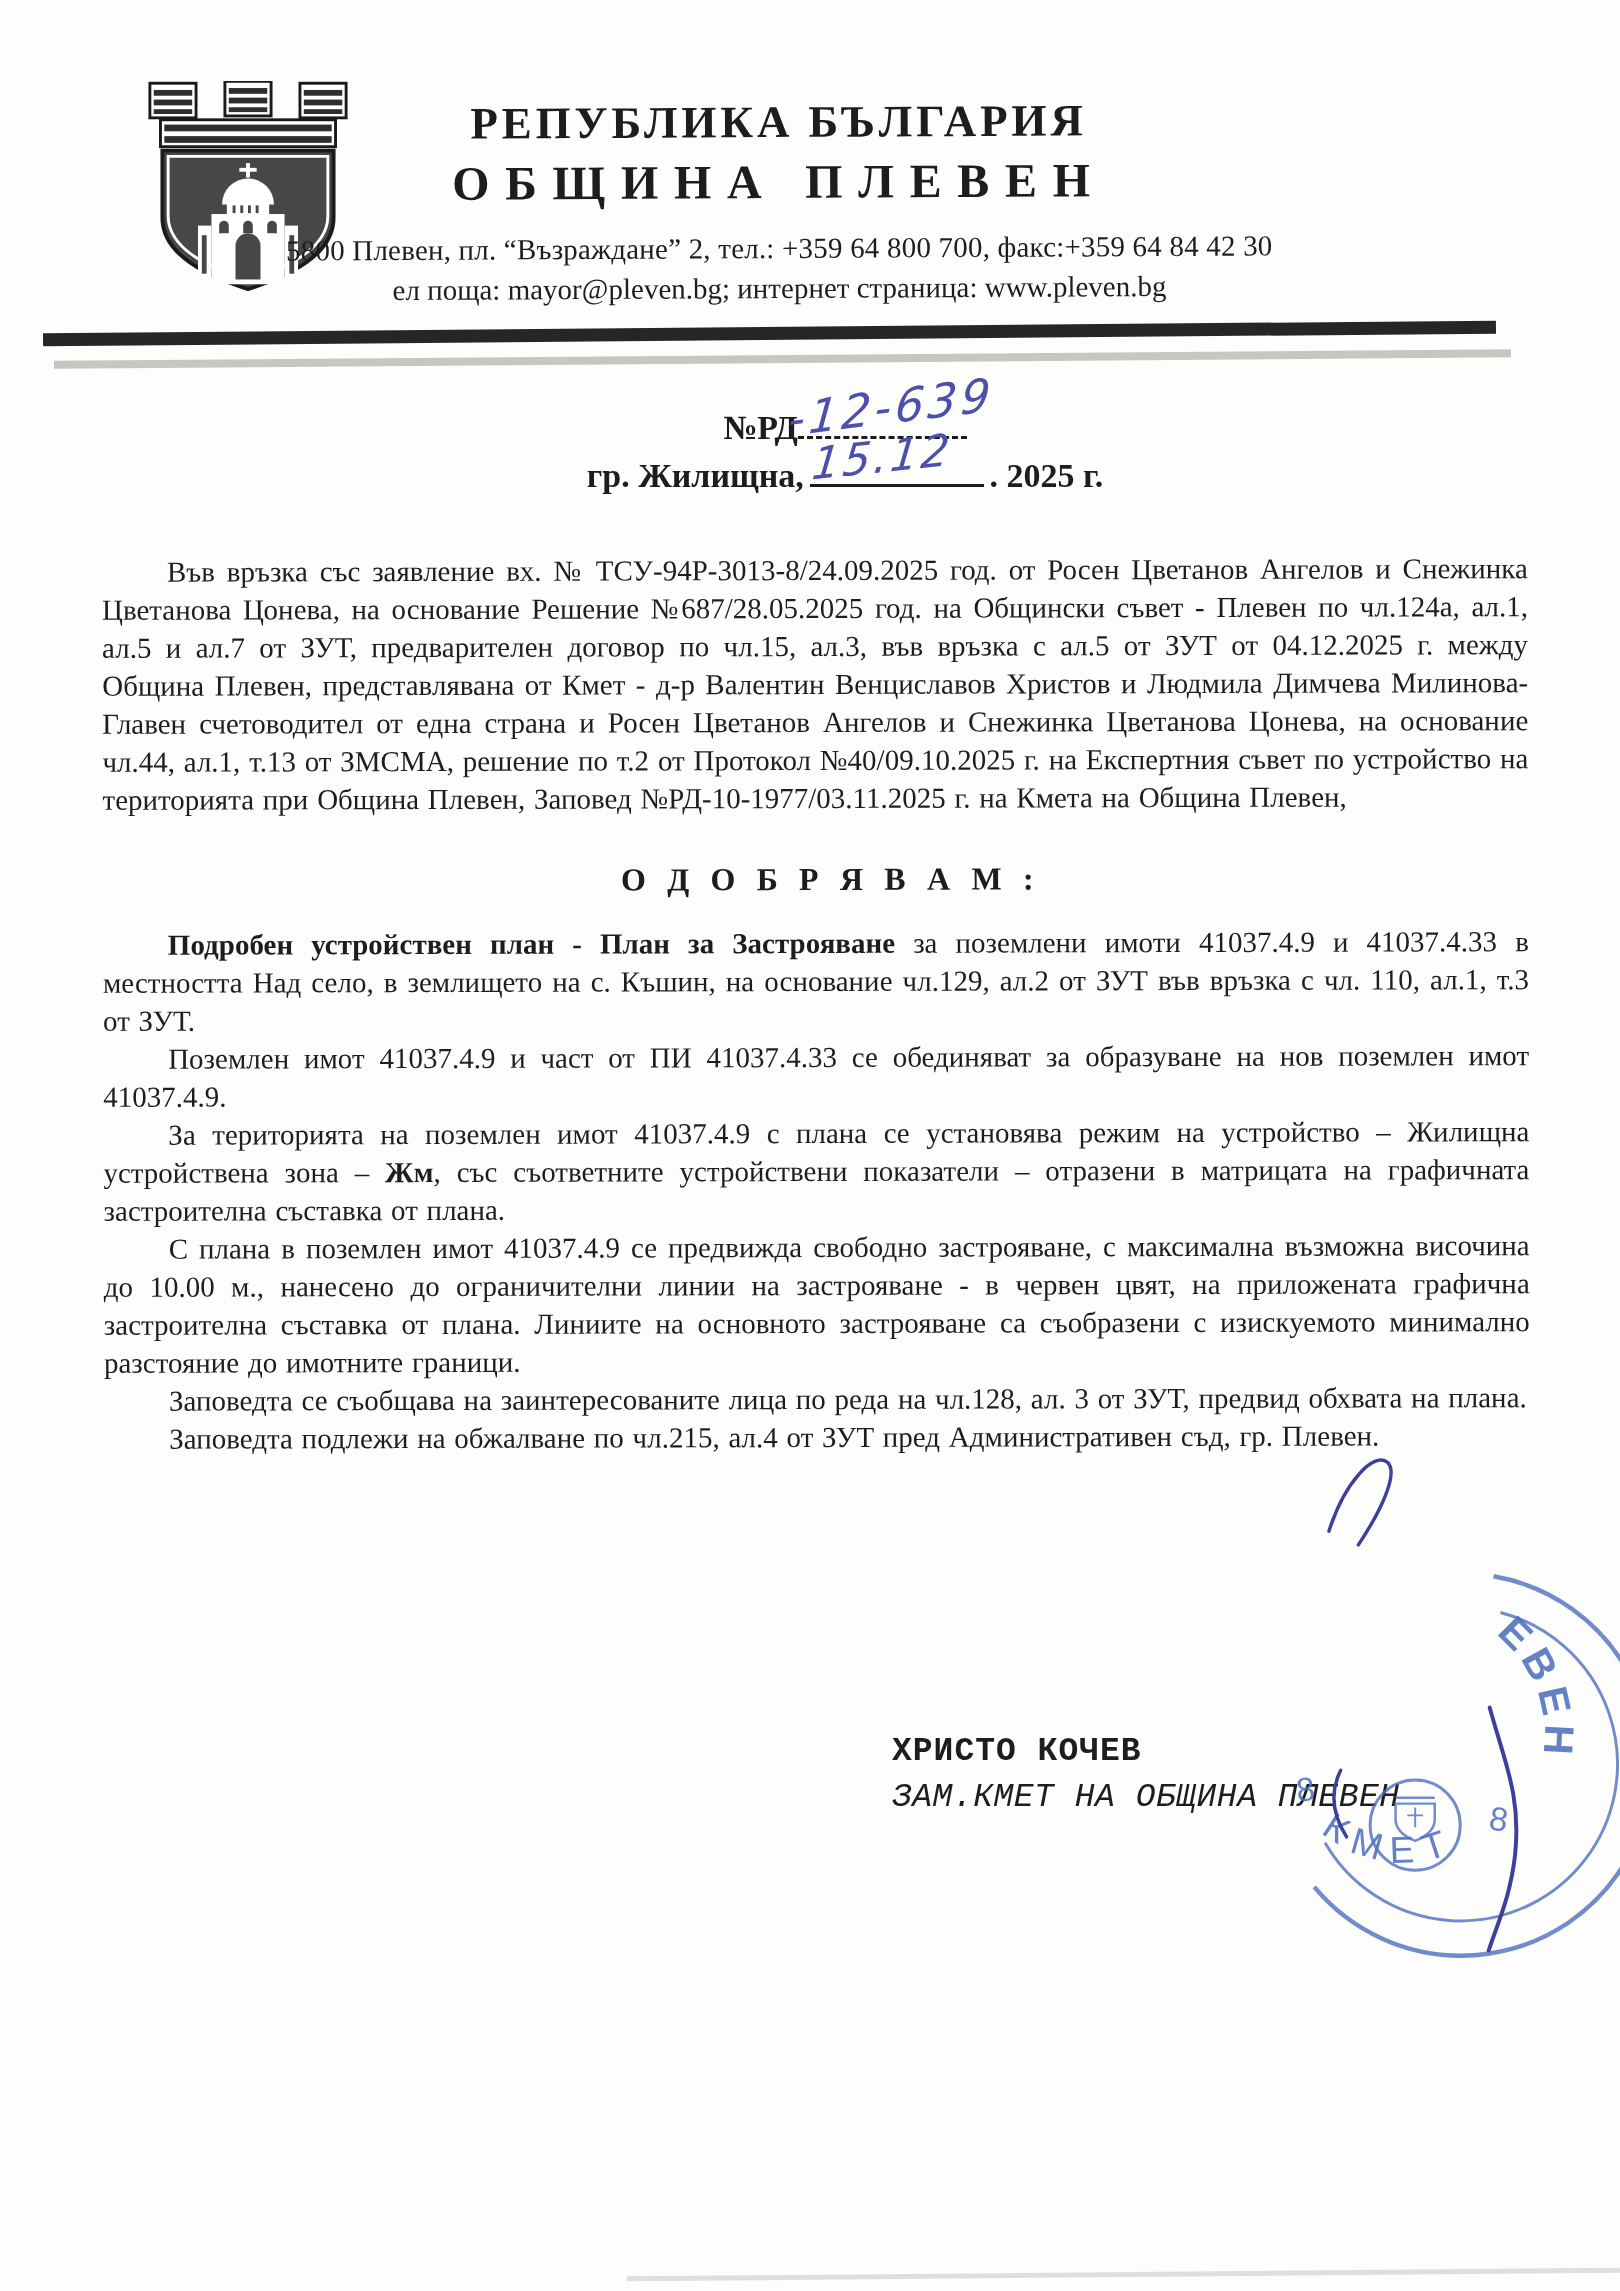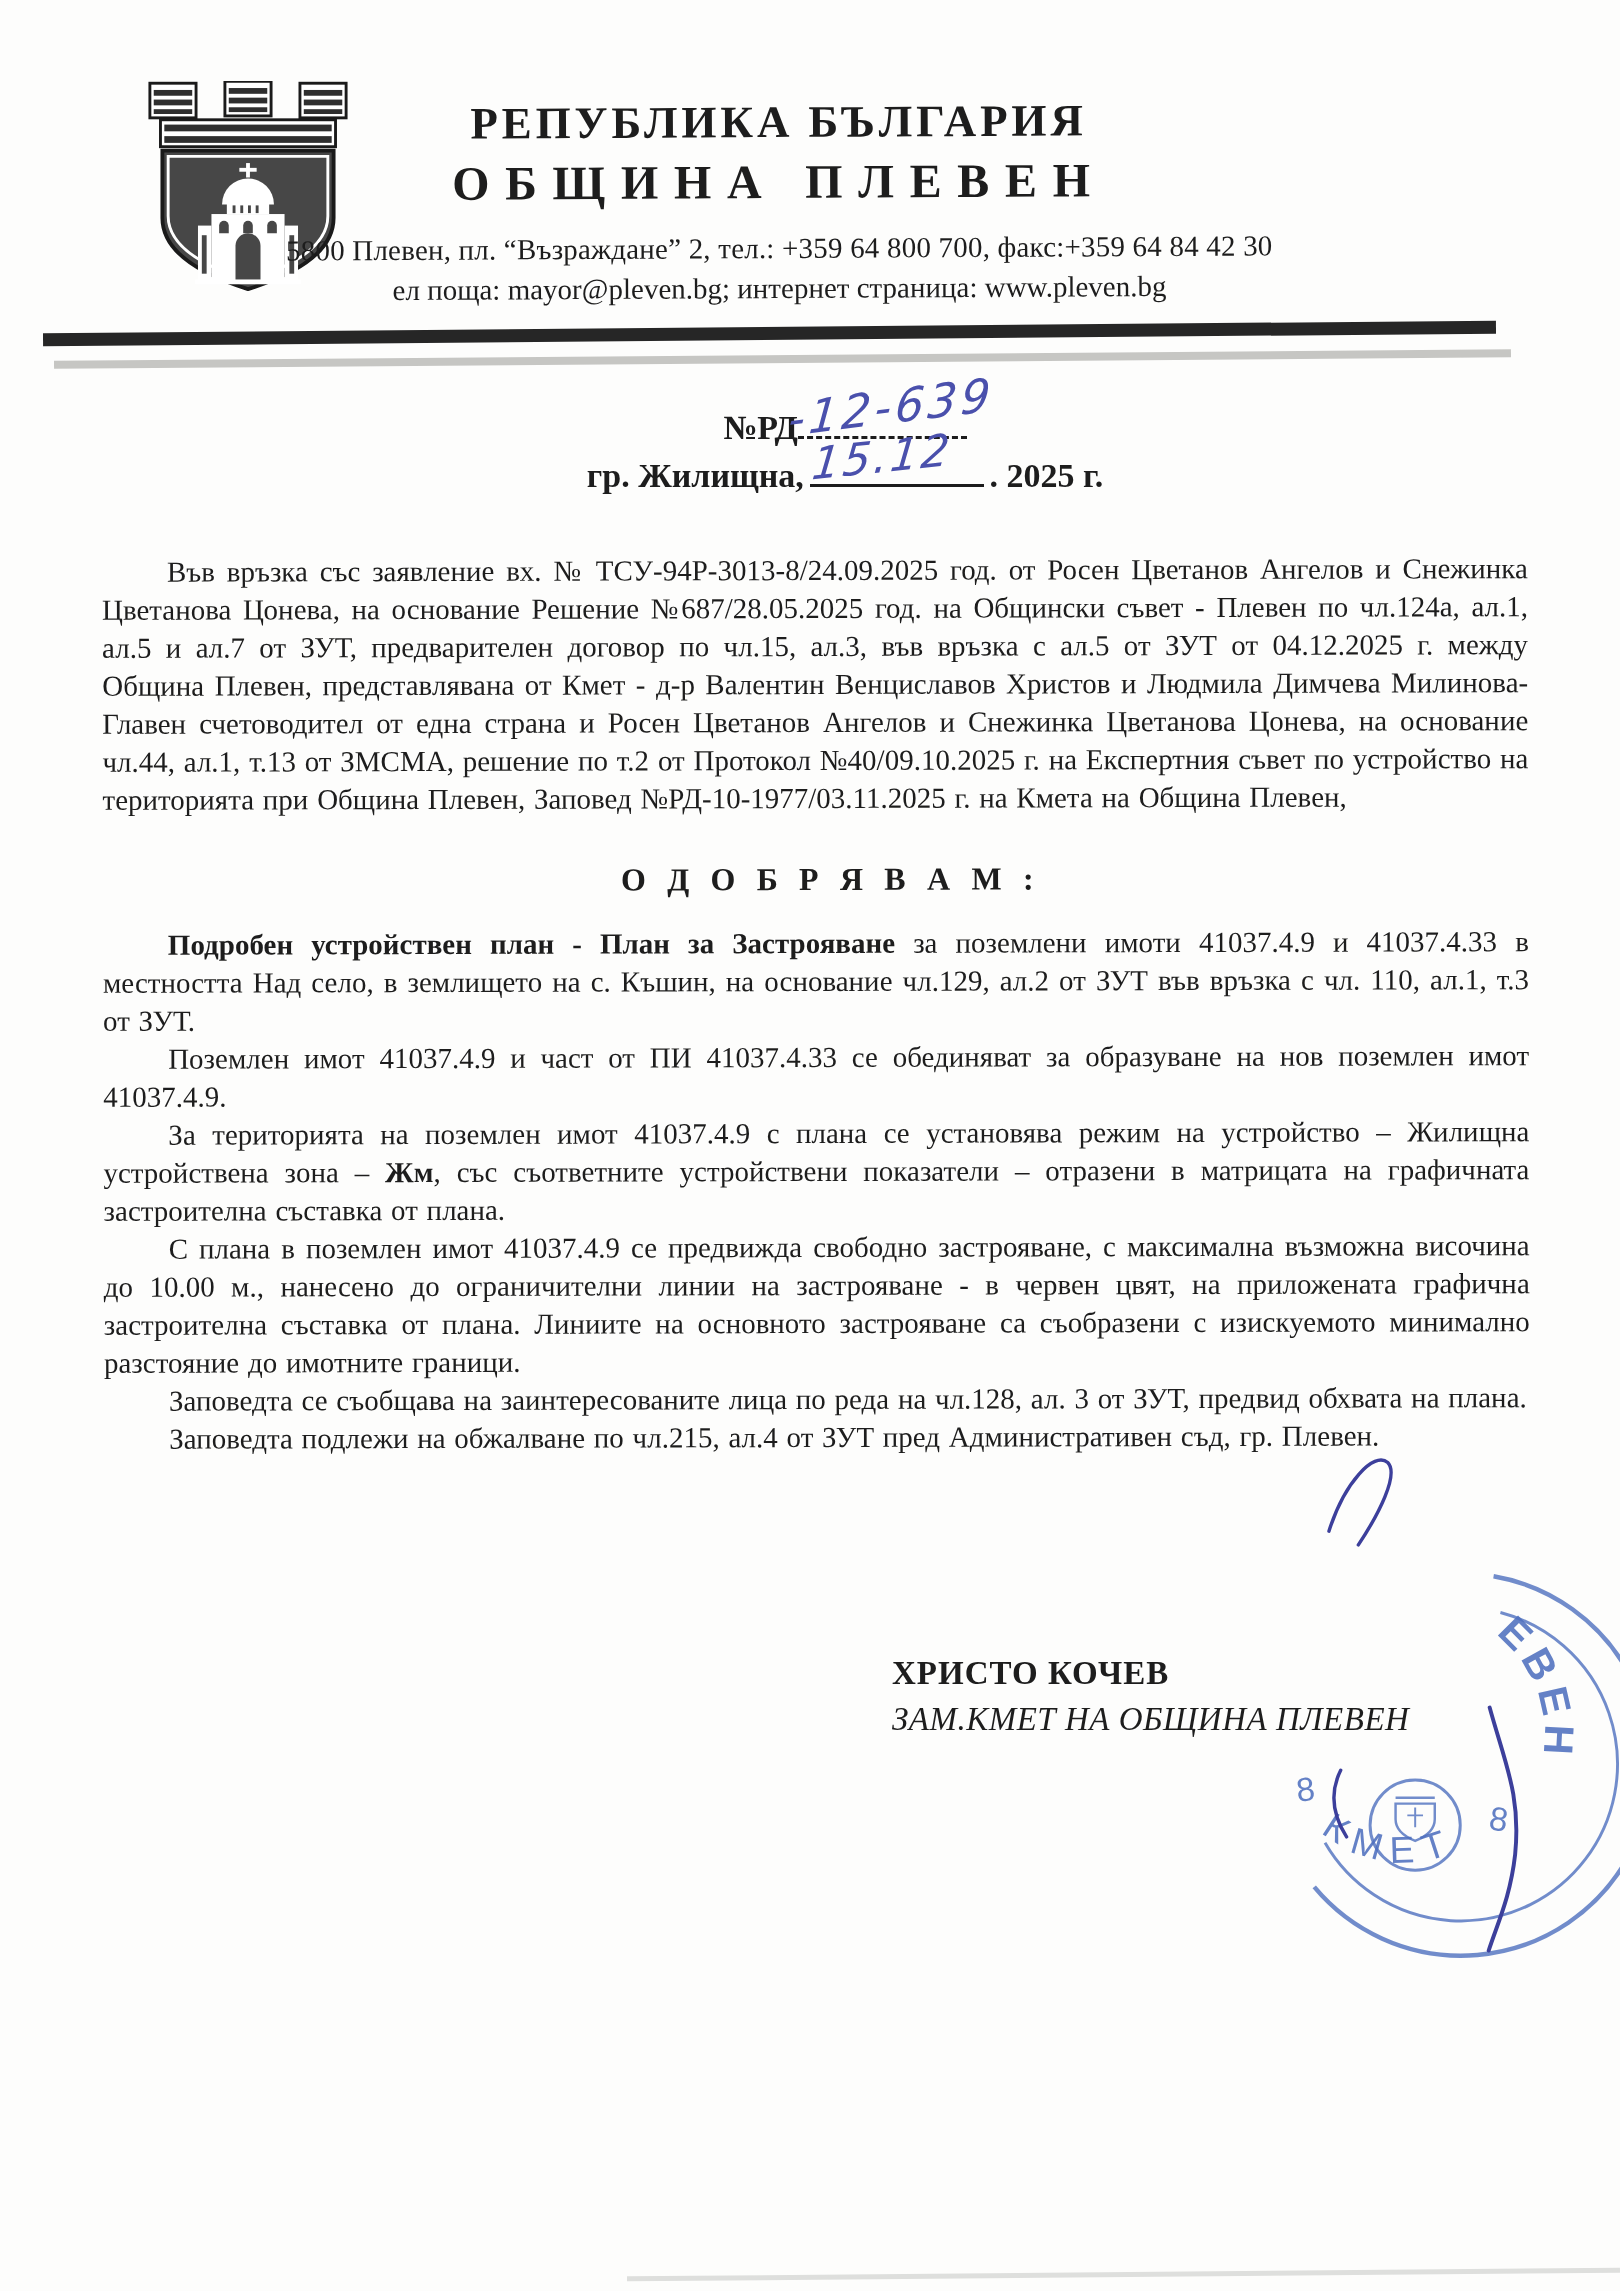--- a/index.html
+++ b/index.html
@@ -27,21 +27,21 @@
   .handwriting{position:absolute;color:#4a50ac;font-family:"DejaVu Sans",sans-serif;
                font-style:italic;white-space:nowrap;font-weight:normal;}
   .hw-number{left:-9.8px;top:-27.4px;font-size:46px;transform:rotate(-7deg) skewX(-12deg);letter-spacing:3.9px;}
   .hw-date{left:2px;top:-23.5px;font-size:44px;transform:rotate(-6deg) skewX(-12deg);letter-spacing:2.9px;}
   
   .bodytext{position:absolute;left:103px;top:551px;width:1426px;font-size:29px;line-height:38px;
             text-align:justify;word-spacing:1.5px;transform:rotate(-0.15deg);}
   .para{margin:0;text-indent:65px;}
   .approve{font-size:32px;font-weight:bold;letter-spacing:5.9px;text-align:center;margin:43px 0 25.5px 29px;}
   
-  .sig{position:absolute;left:892px;top:1655px;}
+  .sig{position:absolute;left:892px;top:1733px;font-family:Liberation Mono, monospace;}
   .sig-name{font-size:33px;font-weight:bold;letter-spacing:1px;}
   .sig-title{font-size:33px;font-style:italic;margin-top:8.8px;letter-spacing:0.5px;}
   .stamp-layer{position:absolute;left:0;top:0;width:1620px;height:2292px;pointer-events:none;}
 </style>
 </head>
 <body>
 
 <div class="page">
 
   <div class="coa">

